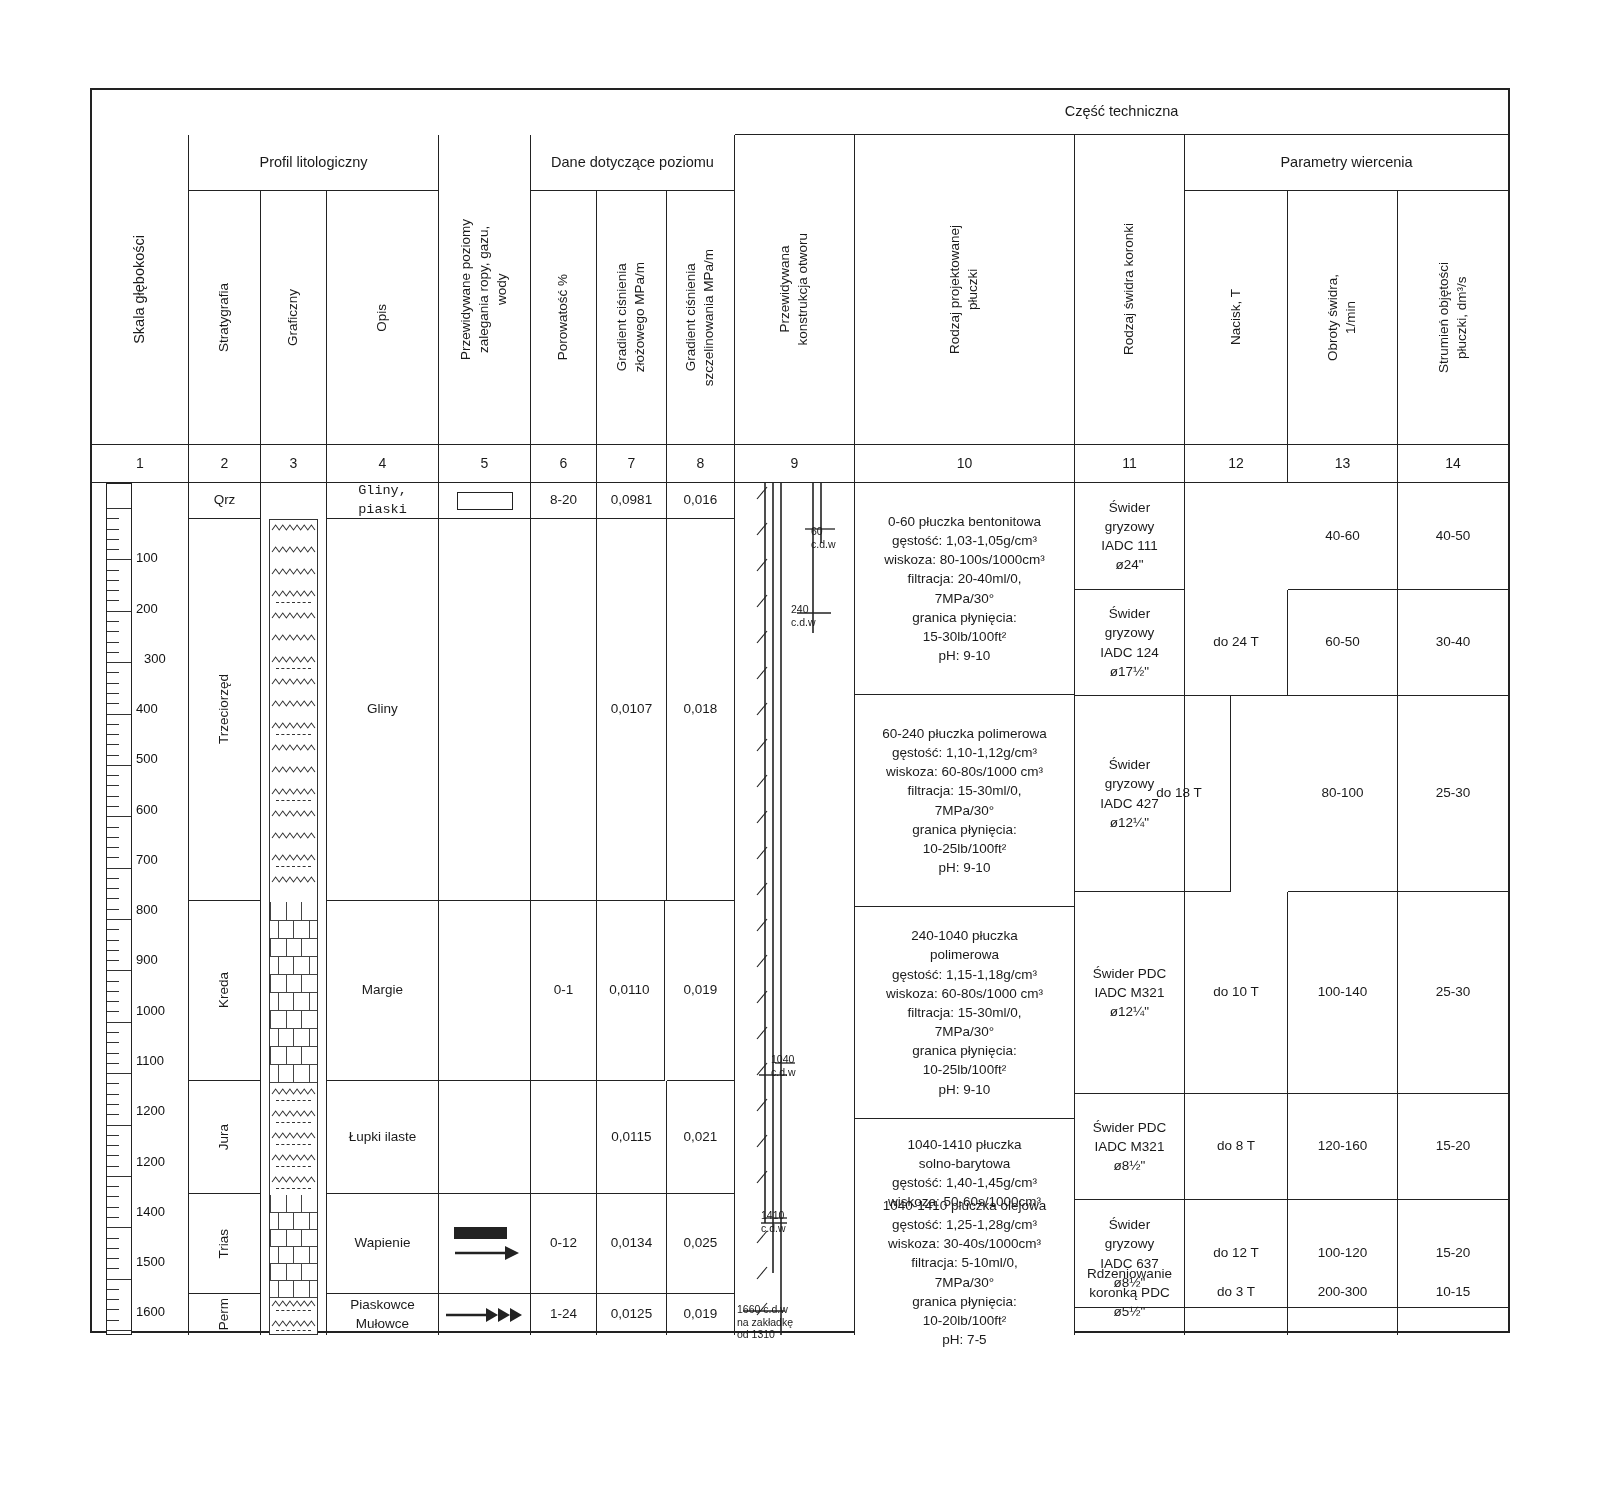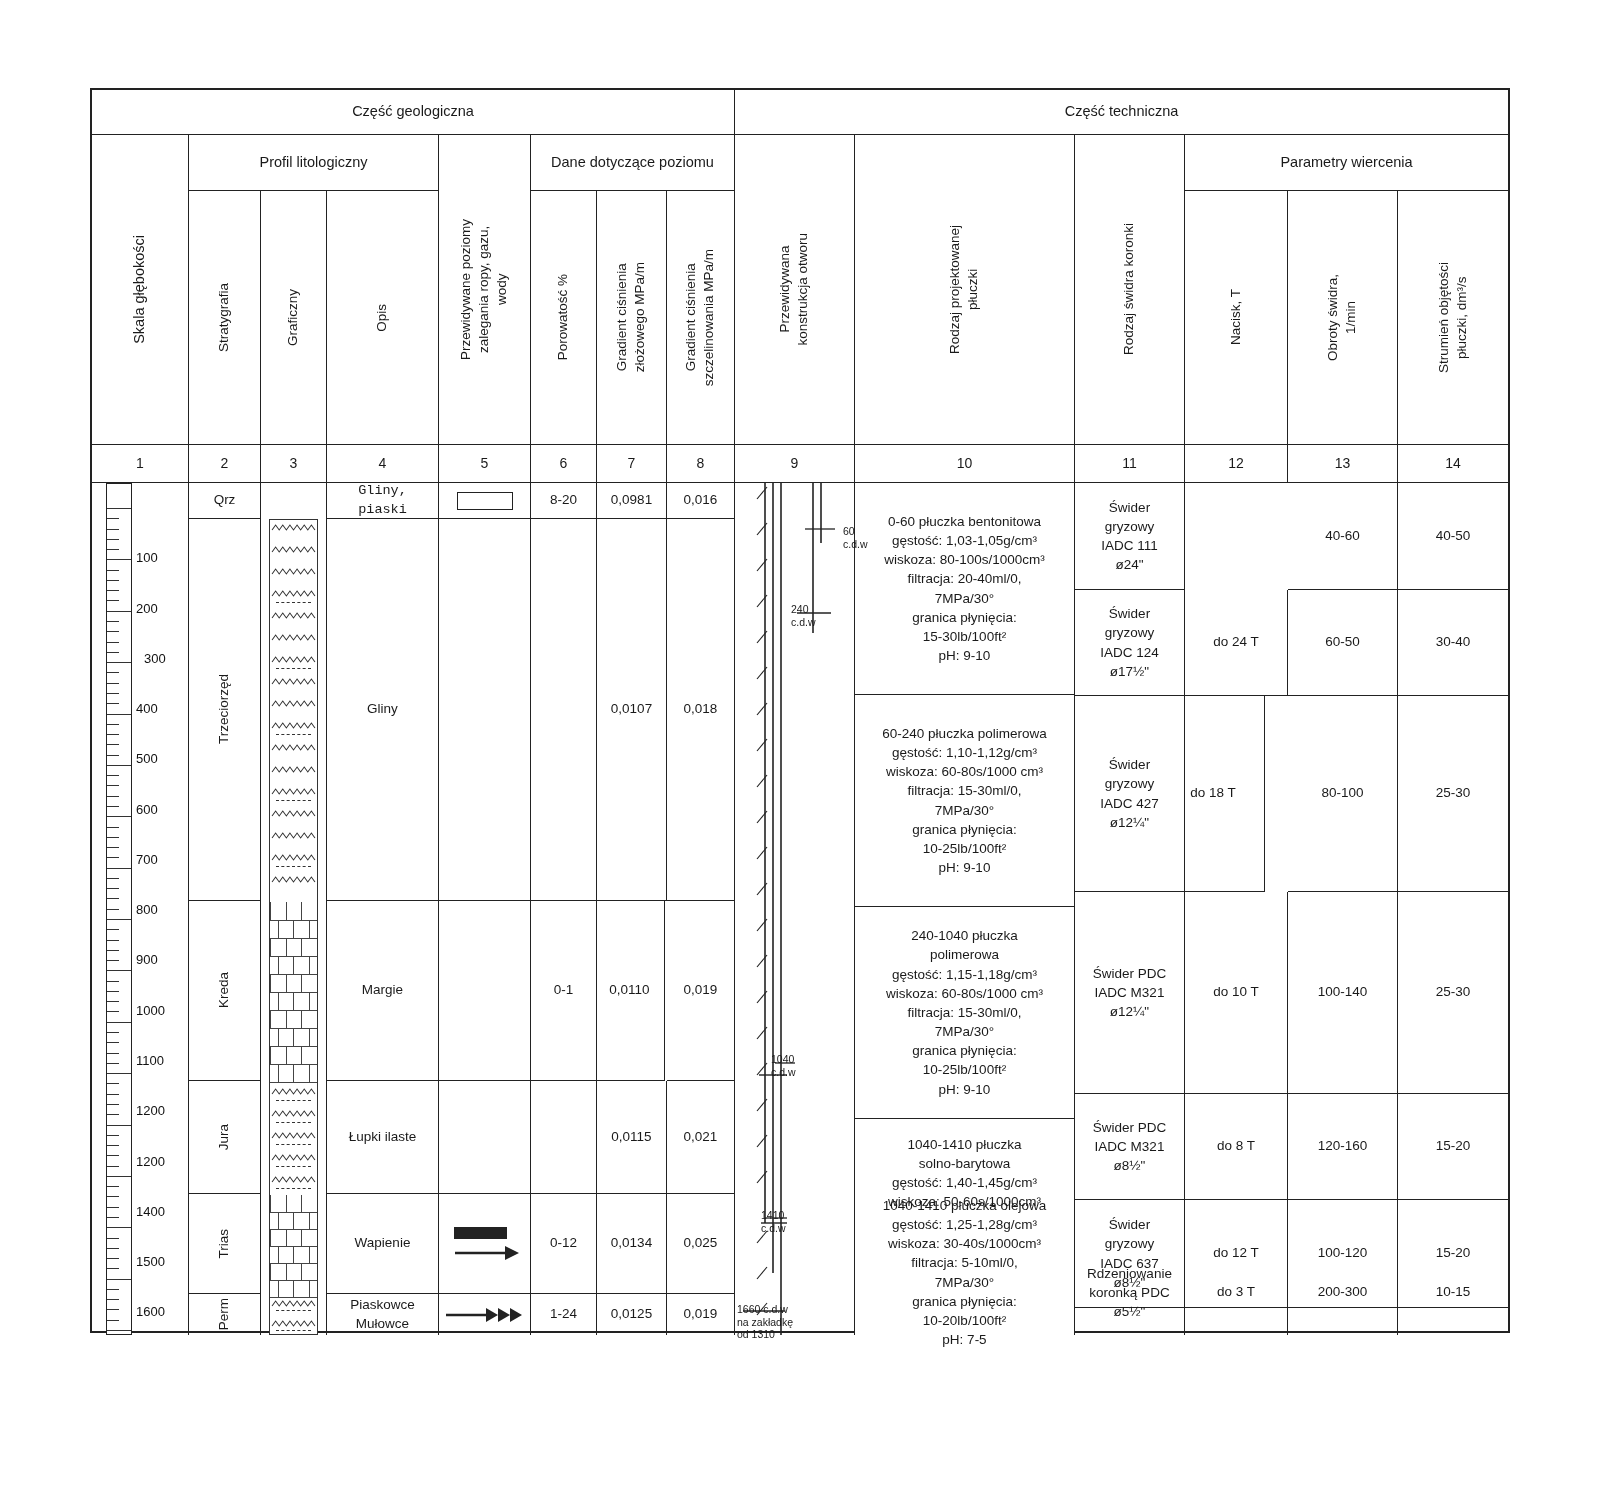--- a/index.html
+++ b/index.html
@@ -25,21 +25,20 @@
 
   .arrow-box{width:54px;height:16px;border:1.3px solid #222;background:#fff;}
   svg{display:block;}
 </style>
 </head>
 <body>
 
 <div class="page">
   <div class="sheet">
 
-    <div class="cell hdr" style="left:0;top:0;width:643px;height:45px;">Część geologiczna</div>
     <div class="cell hdr nr" style="left:643px;top:0;width:773px;height:45px;">Część techniczna</div>
 
     <div class="cell" style="left:0;top:45px;width:97px;height:310px;">
       <span class="vert hdr">Skala głębokości</span>
     </div>
 
     <div class="cell hdr" style="left:97px;top:45px;width:250px;height:56px;">Profil litologiczny</div>
 
     <div class="cell" style="left:347px;top:45px;width:92px;height:310px;">
       <span class="vert">Przewidywane poziomy
@@ -495,21 +494,21 @@
 
           <line x1="86" y1="0" x2="86" y2="60" stroke="#222" stroke-width="1.6"></line>
           <line x1="78" y1="0" x2="78" y2="150" stroke="#222" stroke-width="1.6"></line>
           <line x1="70" y1="46" x2="100" y2="46" stroke="#222" stroke-width="1.3"></line>
           <line x1="62" y1="130" x2="96" y2="130" stroke="#222" stroke-width="1.3"></line>
           <line x1="40" y1="580" x2="60" y2="580" stroke="#222" stroke-width="1.3"></line>
           <line x1="30" y1="735" x2="52" y2="735" stroke="#222" stroke-width="1.3"></line>
           <line x1="8" y1="828" x2="50" y2="828" stroke="#222" stroke-width="1.3"></line>
         </svg>
       </div>
-      <div class="cnote" style="left:76px;top:42px;margin-left:32px;">60
+      <div class="cnote" style="left:76px;top:42px;">60
 c.d.w</div>
       <div class="cnote" style="left:56px;top:120px;">240
 c.d.w</div>
       <div class="cnote" style="left:36px;top:570px;">1040
 c.d.w</div>
       <div class="cnote" style="left:26px;top:726px;">1410
 c.d.w</div>
       <div class="cnote" style="left:2px;top:820px;">1660 c.d.w
 na zakładkę
 od 1310</div>
@@ -574,21 +573,21 @@
 ø8½"</div>
     <div class="cell tbl-text nb" style="left:983px;top:1218px;width:110px;height:27px;white-space:pre-line;opacity:0;"></div>
 
     <div class="cell" style="left:1196px;top:393px;width:110px;height:107px;">40-60</div>
     <div class="cell nr" style="left:1306px;top:393px;width:110px;height:107px;">40-50</div>
 
     <div class="cell" style="left:1093px;top:500px;width:103px;height:106px;">do 24 T</div>
     <div class="cell" style="left:1196px;top:500px;width:110px;height:106px;">60-50</div>
     <div class="cell nr" style="left:1306px;top:500px;width:110px;height:106px;">30-40</div>
 
-    <div class="cell" style="left:1070px;top:606px;width:103px;height:196px;">do 18 T</div>
+    <div class="cell" style="left:1036px;top:606px;width:103px;height:196px;">do 18 T</div>
     <div class="cell" style="left:1196px;top:606px;width:110px;height:196px;">80-100</div>
     <div class="cell nr" style="left:1306px;top:606px;width:110px;height:196px;">25-30</div>
 
     <div class="cell" style="left:1093px;top:802px;width:103px;height:202px;">do 10 T</div>
     <div class="cell" style="left:1196px;top:802px;width:110px;height:202px;">100-140</div>
     <div class="cell nr" style="left:1306px;top:802px;width:110px;height:202px;">25-30</div>
 
     <div class="cell" style="left:1093px;top:1004px;width:103px;height:106px;">do 8 T</div>
     <div class="cell" style="left:1196px;top:1004px;width:110px;height:106px;">120-160</div>
     <div class="cell nr" style="left:1306px;top:1004px;width:110px;height:106px;">15-20</div>

